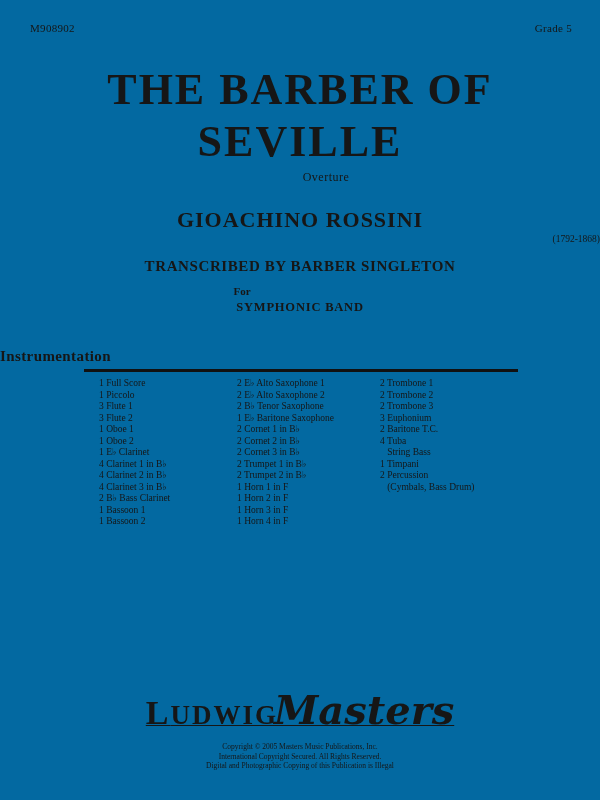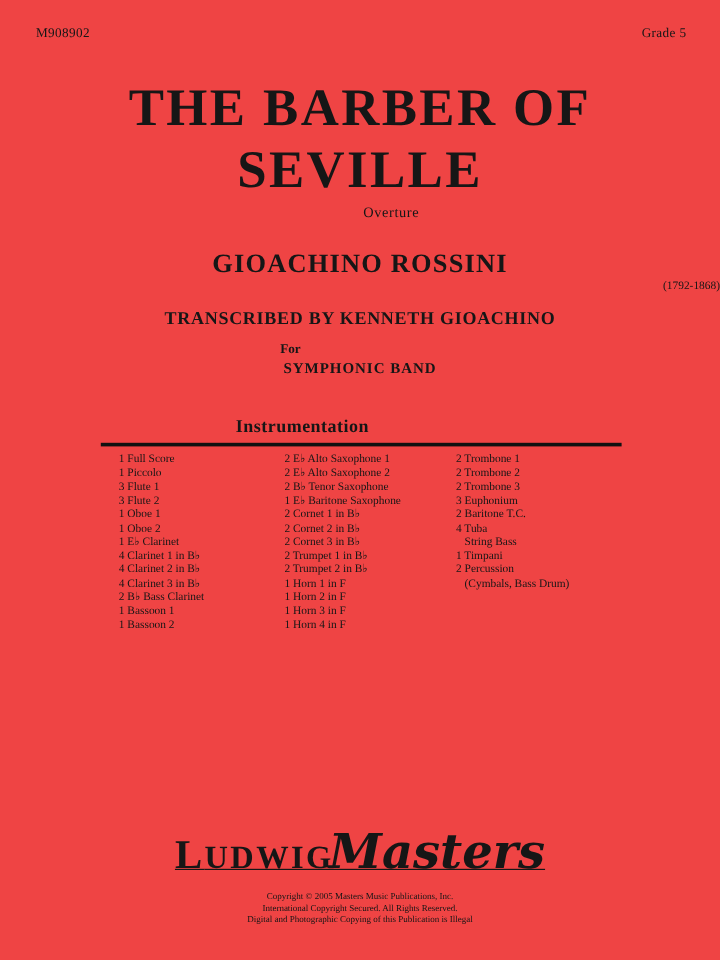--- a/index.html
+++ b/index.html
@@ -1,19 +1,19 @@
 <!DOCTYPE html>
 <html><head>
 <meta charset="utf-8">
 <style>
   html,body{margin:0;padding:0;background:#e8e8e8;}
   .page{
     position:relative;
     width:600px;height:800px;
-    background:#ef4444;
+    background:#0369a1;
     color:#161616;
     font-family:"Liberation Serif","DejaVu Serif",serif;
     overflow:hidden;
     margin:0 auto;
   }
   .corner{position:absolute;top:22px;font-size:11px;letter-spacing:.3px;}
   .catalog{left:30px;}
   .grade{right:28px;}
 
   .title{
@@ -43,21 +43,21 @@
   .for-word{
     position:absolute;top:285px;left:0;width:484px;
     text-align:center;font-weight:bold;font-size:11px;
   }
   .ensemble{
     position:absolute;top:300px;left:0;width:600px;
     text-align:center;font-weight:bold;font-size:12.5px;letter-spacing:.8px;
   }
   .inst-heading{
     position:absolute;top:348px;left:0;width:504px;
-    text-align:center;font-weight:bold;font-size:15px;letter-spacing:.4px;
+    text-align:left;font-weight:bold;font-size:15px;letter-spacing:.4px;
   }
   .inst-rule{
     position:absolute;top:369px;left:84px;width:434px;height:0;
     border-top:3px solid #111;
   }
   .inst-columns{
     position:absolute;top:378px;left:84px;width:434px;
     display:flex;flex-direction:row;align-items:flex-start;
   }
   .inst-col{font-size:9.5px;line-height:11.5px;white-space:pre;}
@@ -98,21 +98,21 @@
 
   <div class="title">
     <div>THE BARBER OF</div>
     <div>SEVILLE</div>
   </div>
   <div class="subtitle">Overture</div>
 
   <div class="composer">GIOACHINO ROSSINI</div>
   <div class="dates">(1792-1868)</div>
 
-  <div class="transcriber">TRANSCRIBED BY KENNETH GIOACHINO</div>
+  <div class="transcriber">TRANSCRIBED BY BARBER SINGLETON</div>
   <div class="for-word">For</div>
   <div class="ensemble">SYMPHONIC BAND</div>
 
   <div class="inst-heading">Instrumentation</div>
   <div class="inst-rule"></div>
 
   <div class="inst-columns">
     <div class="inst-col inst-col-1"><div>1 Full Score</div><div>1 Piccolo</div><div>3 Flute 1</div><div>3 Flute 2</div><div>1 Oboe 1</div><div>1 Oboe 2</div><div>1 E♭ Clarinet</div><div>4 Clarinet 1 in B♭</div><div>4 Clarinet 2 in B♭</div><div>4 Clarinet 3 in B♭</div><div>2 B♭ Bass Clarinet</div><div>1 Bassoon 1</div><div>1 Bassoon 2</div></div>
     <div class="inst-col inst-col-2"><div>2 E♭ Alto Saxophone 1</div><div>2 E♭ Alto Saxophone 2</div><div>2 B♭ Tenor Saxophone</div><div>1 E♭ Baritone Saxophone</div><div>2 Cornet 1 in B♭</div><div>2 Cornet 2 in B♭</div><div>2 Cornet 3 in B♭</div><div>2 Trumpet 1 in B♭</div><div>2 Trumpet 2 in B♭</div><div>1 Horn 1 in F</div><div>1 Horn 2 in F</div><div>1 Horn 3 in F</div><div>1 Horn 4 in F</div></div>
     <div class="inst-col inst-col-3"><div>2 Trombone 1</div><div>2 Trombone 2</div><div>2 Trombone 3</div><div>3 Euphonium</div><div>2 Baritone T.C.</div><div>4 Tuba</div><div>   String Bass</div><div>1 Timpani</div><div>2 Percussion</div><div>   (Cymbals, Bass Drum)</div></div>

